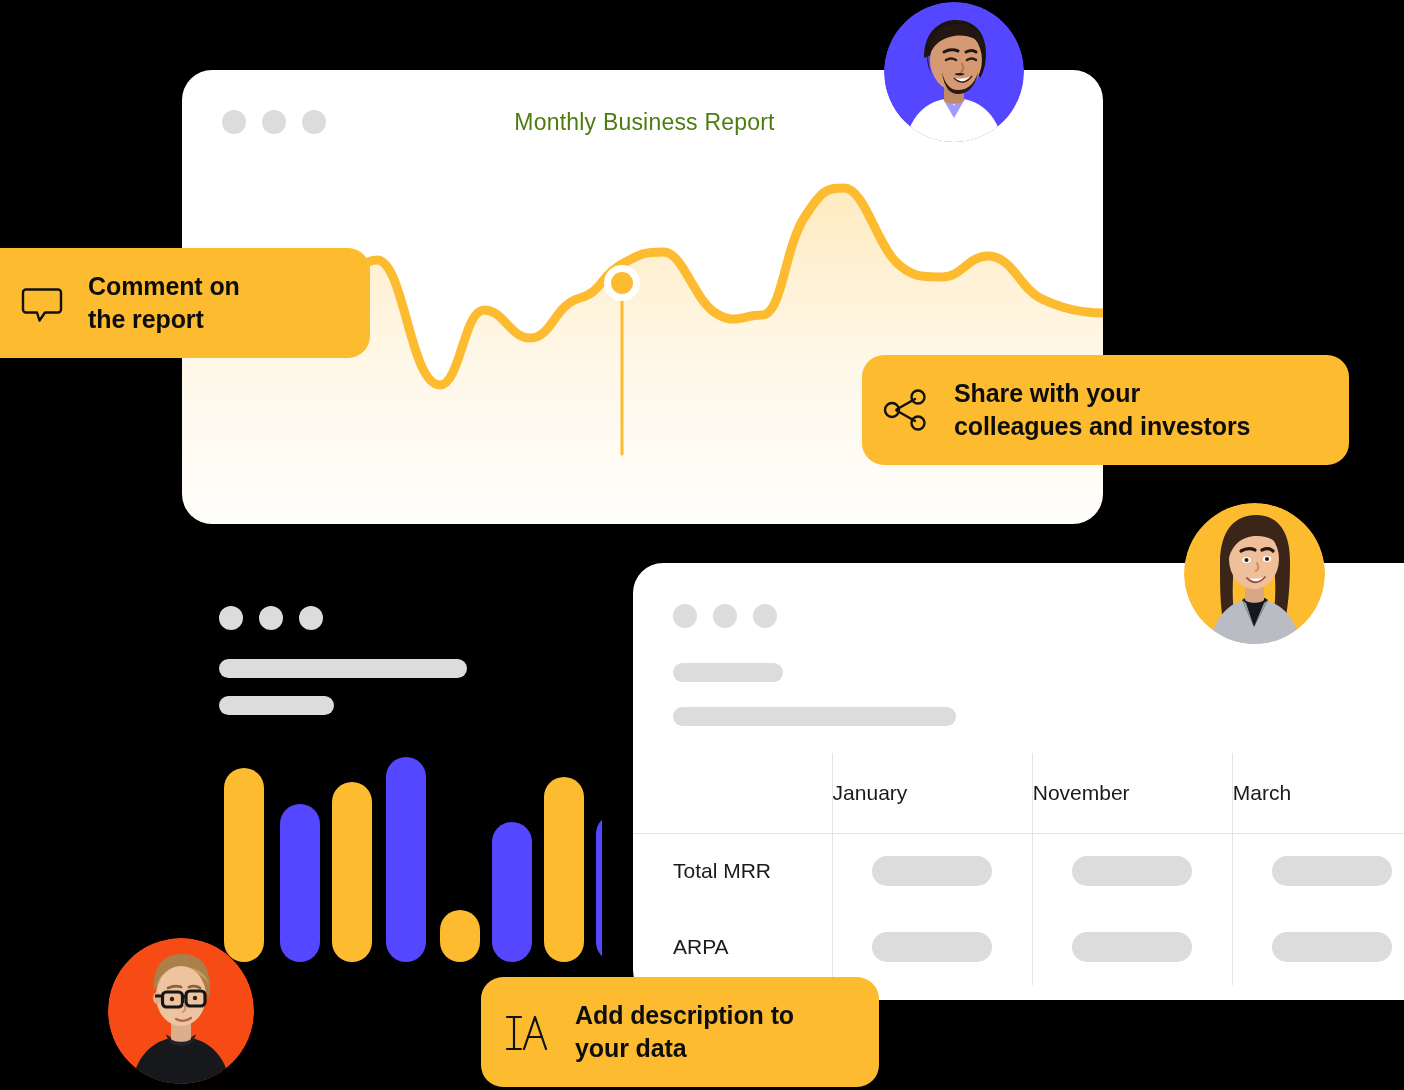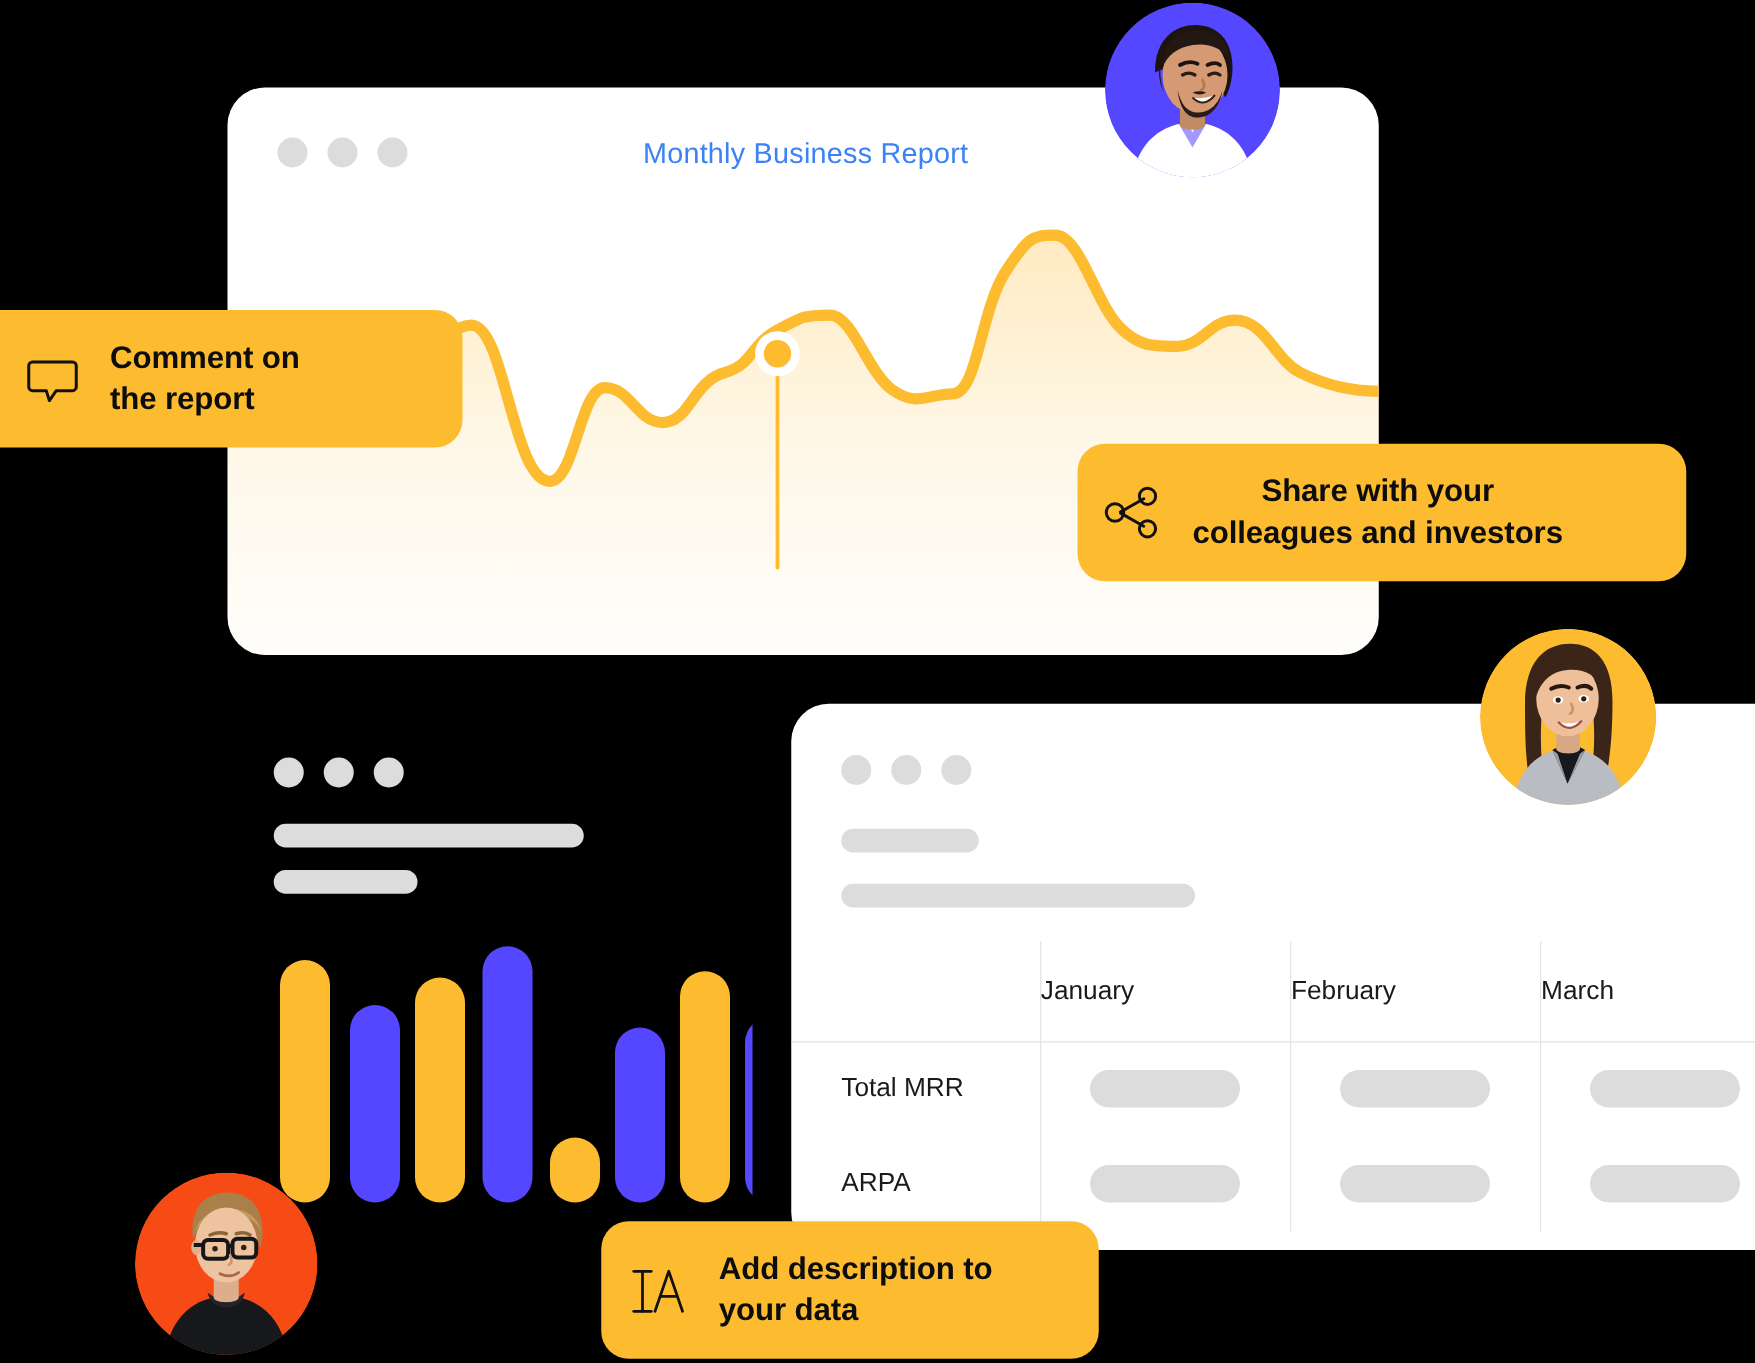--- a/index.html
+++ b/index.html
@@ -49,21 +49,21 @@
   #bars-dots   { left: 37px; top: 43px; }
 
   
   #report-title {
     position: absolute;
     left: 4px; right: 0; top: 39px;
     text-align: center;
     font-size: 23px;
     font-weight: 400;
     letter-spacing: .2px;
-    color: #3b82f6;
+    color: #4d7c0f;
   }
 
   
   .skel { background: #dcdcdc; border-radius: 12px; height: 19px; }
 
   #bars-skels { position: absolute; left: 37px; top: 659px; }
   #bars-skels .skel + .skel { margin-top: 18px; }
 
   #table-skels { position: absolute; left: 40px; top: 100px; }
   #table-skels .skel + .skel { margin-top: 25px; }
@@ -129,21 +129,21 @@
     font-size: 25px;
     font-weight: 700;
     line-height: 1.32;
     letter-spacing: -0.1px;
   }
   .tooltip .tt-icon { flex: 0 0 auto; display: flex; align-items: center; }
   .tooltip .tt-text { white-space: pre-line; }
 
   #tip-comment { left: -20px; top: 248px; width: 370px; border-radius: 0 22px 22px 0; }
   #tip-comment { left: 0px; }
-  #tip-share   { left: 862px; top: 355px; width: 487px; text-align: center; }
+  #tip-share   { left: 862px; top: 355px; width: 487px; }
   #tip-desc    { left: 481px; top: 977px; width: 398px; }
 
   
   .avatar {
     position: absolute;
     border-radius: 50%;
     overflow: hidden;
   }
   #avatar-man-purple  { left: 884px; top: 2px;   width: 140px; height: 140px; }
   #avatar-woman       { left: 1184px; top: 503px; width: 141px; height: 141px; }
@@ -257,21 +257,21 @@
     <div id="table-skels">
       <div class="skel" style="width:110px;"></div>
       <div class="skel" style="width:283px;"></div>
     </div>
 
     <table id="data-table">
       <thead>
         <tr>
           <th></th>
           <th>January</th>
-          <th>February</th>
+          <th>November</th>
           <th>March</th>
         </tr>
       </thead>
       <tbody>
         <tr>
           <td>Total MRR</td>
           <td class="data-cell">
               <span class="cell-pill"></span>
             </td>
           <td class="data-cell">

